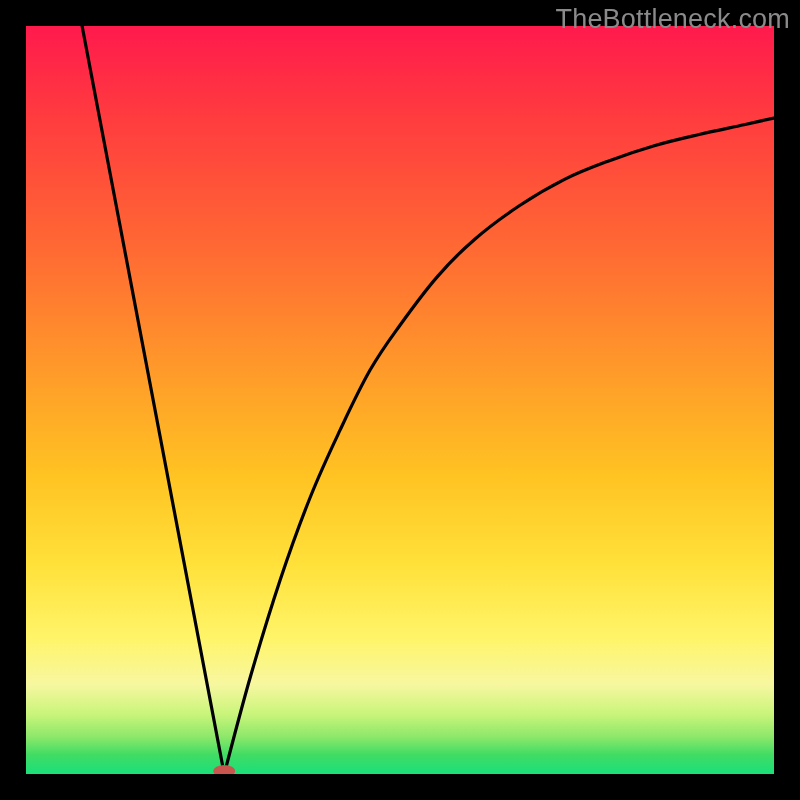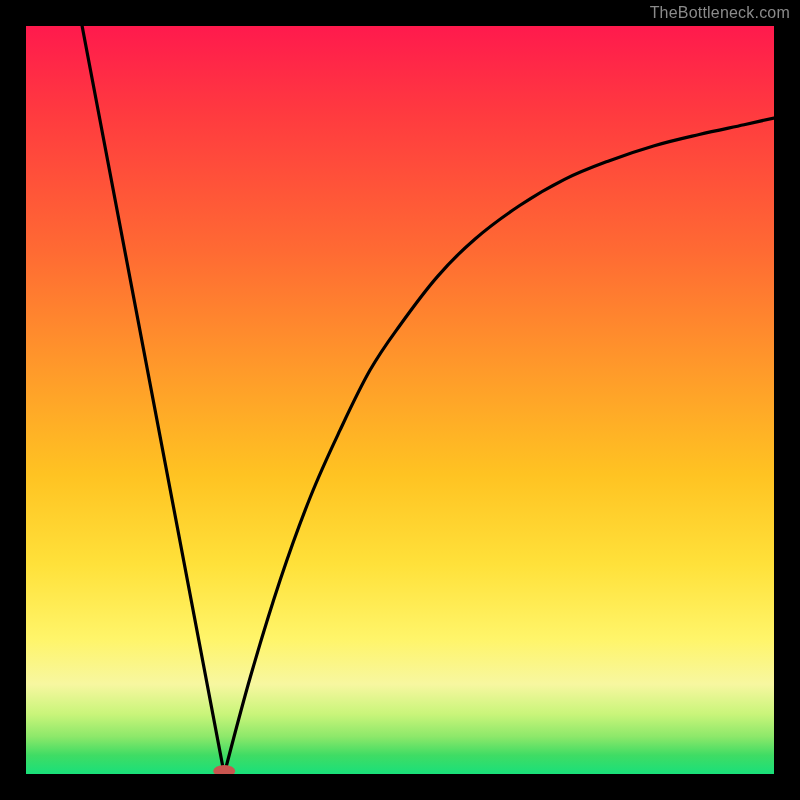--- a/index.html
+++ b/index.html
@@ -61,21 +61,21 @@
   }
   .dot {
     fill: #c9554f;
     stroke: none;
   }
   .watermark {
     position: absolute;
     top: 4px;
     right: 10px;
     color: #8a8a8a;
-    font-size: 16px;
+    font-size: 27px;
     font-weight: 500;
     letter-spacing: 0.2px;
     user-select: none;
   }
 </style>
 </head>
 <body>
 
 <div class="frame">
 

